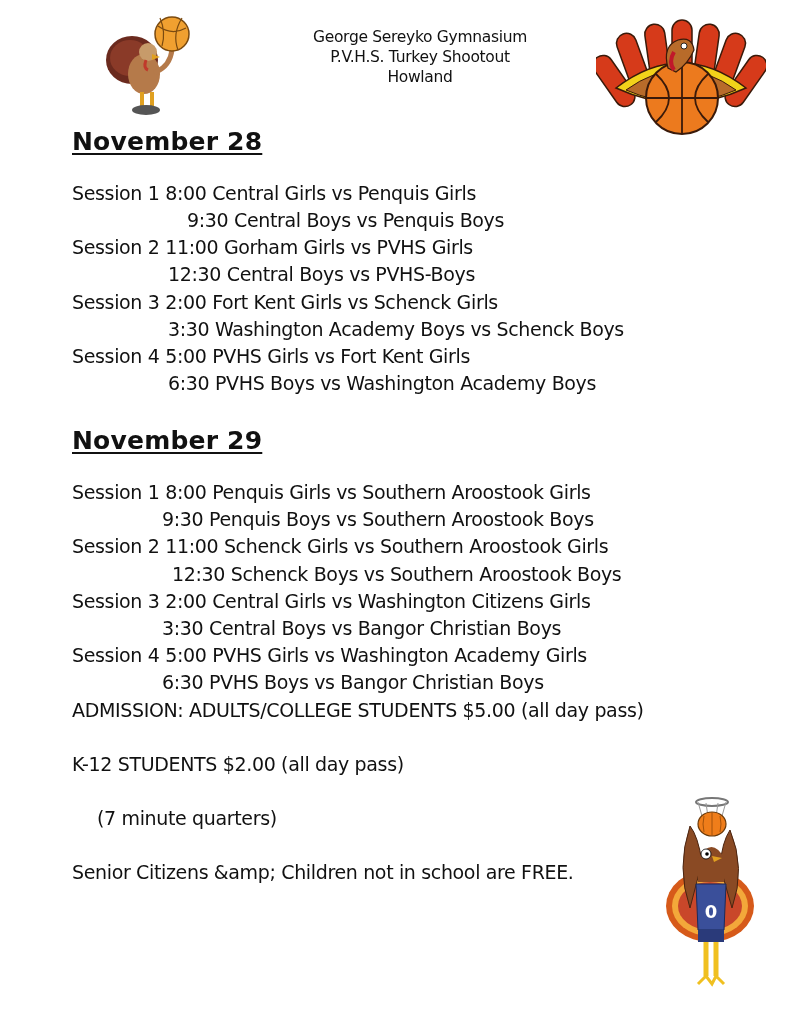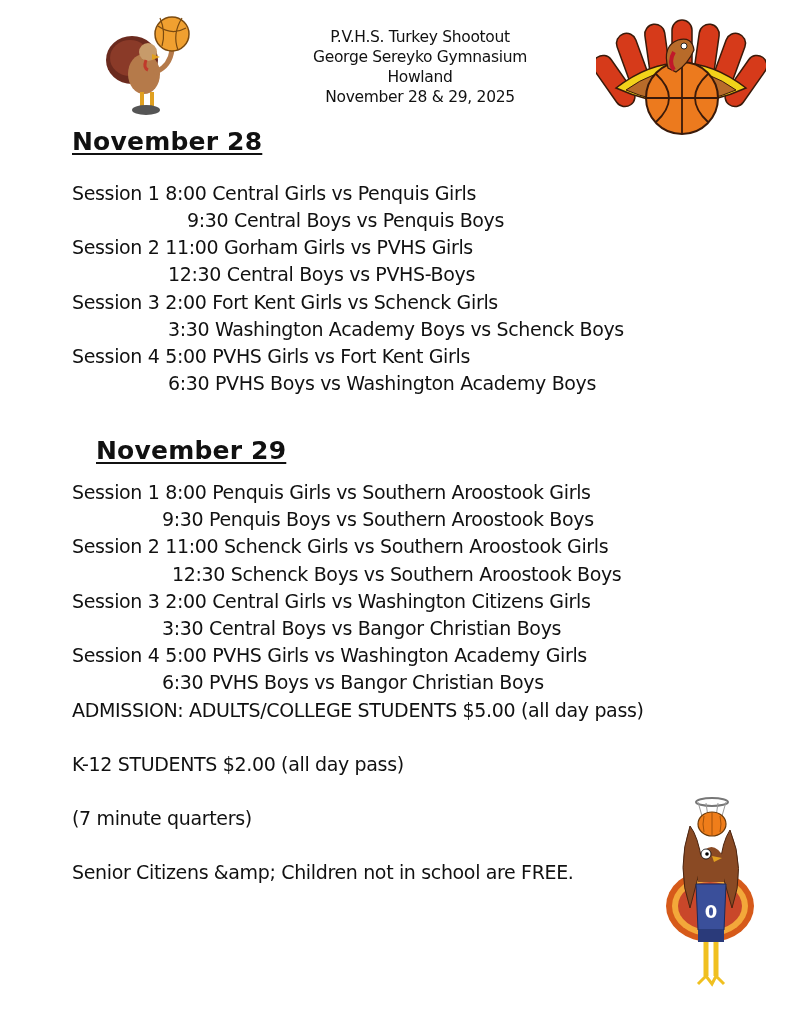--- a/index.html
+++ b/index.html
@@ -13,24 +13,23 @@
                   text-decoration: underline; text-underline-offset: 3px; text-decoration-thickness: 2px;
                   letter-spacing: 0.2px; }
   .line { position: absolute; left: 72px; font-size: 19px; white-space: nowrap; letter-spacing: -0.35px; }
   .line .sess { display: inline-block; }
   .body-text { position: absolute; left: 72px; font-size: 19px; white-space: nowrap; letter-spacing: -0.35px; }
 </style>
 </head>
 <body>
 
 <div class="header">
+  <div>George Sereyko Gymnasium</div>
   <div>P.V.H.S. Turkey Shootout</div>
-  <div>George Sereyko Gymnasium</div>
   <div>Howland</div>
-  <div>November 28 &amp; 29, 2025</div>
 </div>
 
 <div class="art" style="left:100px; top:12px; width:100px; height:105px;">
   <svg width="100" height="105" viewBox="0 0 100 105">
     <ellipse cx="32" cy="48" rx="26" ry="24" fill="#6b2a1e"></ellipse>
     <ellipse cx="30" cy="46" rx="20" ry="18" fill="#8a3a28"></ellipse>
     <ellipse cx="44" cy="62" rx="16" ry="20" fill="#b57a4a"></ellipse>
     <circle cx="48" cy="40" r="9" fill="#c79b6a"></circle>
     <path d="M52 42 l8 3 l-8 3 z" fill="#e0a020"></path>
     <path d="M46 48 q-3 8 2 10" stroke="#c0392b" stroke-width="3" fill="none"></path>
@@ -70,36 +69,36 @@
   <div class="line" style="top:182px;text-align:right;"><span class="sess">Session 1</span> <span>8:00</span> <span>Central Girls vs Penquis Girls</span></div>
   <div class="line" style="top:209px; left:168px;margin-left:19px;"><span>9:30</span> <span>Central Boys vs Penquis Boys</span></div>
   <div class="line" style="top:236px;"><span class="sess">Session 2</span> <span>11:00</span> <span>Gorham Girls vs PVHS Girls</span></div>
   <div class="line" style="top:263px; left:168px;"><span>12:30</span> <span>Central Boys vs PVHS-Boys</span></div>
   <div class="line" style="top:291px;"><span class="sess">Session 3</span> <span>2:00</span> <span>Fort Kent Girls vs Schenck Girls</span></div>
   <div class="line" style="top:318px; left:168px;"><span>3:30</span> <span>Washington Academy Boys vs Schenck Boys</span></div>
   <div class="line" style="top:345px;"><span class="sess">Session 4</span> <span>5:00</span> <span>PVHS Girls vs Fort Kent Girls</span></div>
   <div class="line" style="top:372px; left:168px;"><span>6:30</span> <span>PVHS Boys vs Washington Academy Boys</span></div>
 </div>
 
-<div class="date-heading" style="top:436px;margin-left:24px;">November 29</div>
+<div class="date-heading" style="top:426px;">November 29</div>
 
 <div>
   <div class="line" style="top:481px;"><span class="sess">Session 1</span> <span>8:00</span> <span>Penquis Girls vs Southern Aroostook Girls</span></div>
   <div class="line" style="top:508px; left:162px;"><span>9:30</span> <span>Penquis Boys vs Southern Aroostook Boys</span></div>
   <div class="line" style="top:535px;"><span class="sess">Session 2</span> <span>11:00</span> <span>Schenck Girls vs Southern Aroostook Girls</span></div>
   <div class="line" style="top:563px; left:172px;"><span>12:30</span> <span>Schenck Boys vs Southern Aroostook Boys</span></div>
   <div class="line" style="top:590px;"><span class="sess">Session 3</span> <span>2:00</span> <span>Central Girls vs Washington Citizens Girls</span></div>
   <div class="line" style="top:617px; left:162px;"><span>3:30</span> <span>Central Boys vs Bangor Christian Boys</span></div>
   <div class="line" style="top:644px;"><span class="sess">Session 4</span> <span>5:00</span> <span>PVHS Girls vs Washington Academy Girls</span></div>
   <div class="line" style="top:671px; left:162px;"><span>6:30</span> <span>PVHS Boys vs Bangor Christian Boys</span></div>
 </div>
 
 <div class="body-text" style="top:699px;">ADMISSION: ADULTS/COLLEGE STUDENTS $5.00 (all day pass)</div>
 <div class="body-text" style="top:753px;">K-12 STUDENTS $2.00 (all day pass)</div>
-<div class="body-text" style="top:807px;">(7 minute quarters)</div>
+<div class="body-text" style="top:807px;margin-left:25px;">(7 minute quarters)</div>
 <div class="body-text" style="top:861px;">Senior Citizens &amp;amp; Children not in school are FREE.</div>
 
 <div class="art" style="left:660px; top:788px; width:100px; height:210px;">
   <svg width="100" height="210" viewBox="0 0 100 210">
     <ellipse cx="52" cy="14" rx="16" ry="4" fill="none" stroke="#777" stroke-width="2"></ellipse>
     <path d="M38 14 l4 14 M46 15 l2 14 M58 15 l-2 14 M66 14 l-4 14" stroke="#999" stroke-width="1"></path>
     <ellipse cx="52" cy="36" rx="14" ry="12" fill="#ef7d1a" stroke="#6a3a0a" stroke-width="1.2"></ellipse>
     <path d="M44 28 q-2 8 0 16 M60 28 q2 8 0 16 M52 24 v24" stroke="#a4520a" stroke-width="1" fill="none"></path>
     <ellipse cx="50" cy="118" rx="44" ry="36" fill="#d65a1a"></ellipse>
     <ellipse cx="50" cy="118" rx="38" ry="30" fill="#f3a83a"></ellipse>

